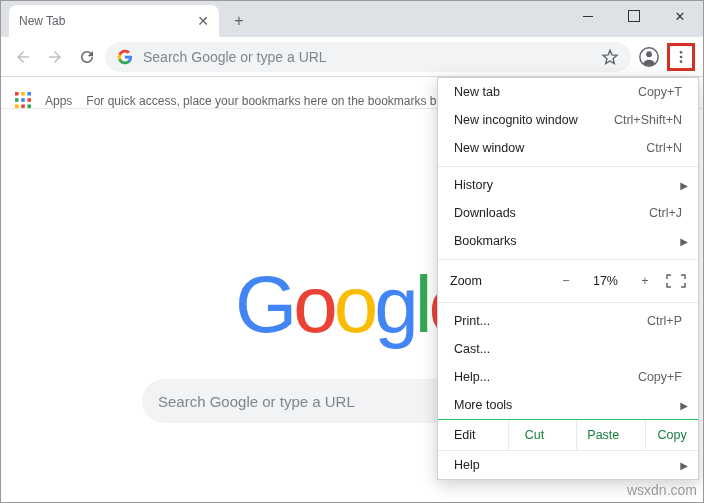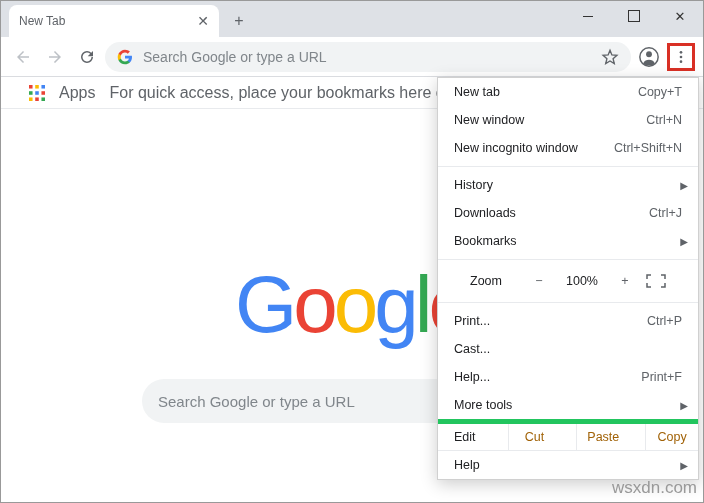--- a/index.html
+++ b/index.html
@@ -19,47 +19,47 @@
 
 .addr-bar { height: 40px; display:flex; align-items:center; gap:4px; padding:0 8px; border-bottom: 1px solid #dadce0; background:#fff; }
 .nav-btn { width:28px; height:28px; display:flex; align-items:center; justify-content:center; color:#5f6368; border-radius:50%; }
 .nav-btn.dis { color:#bdc1c6; }
 .omnibox { flex:1; height:30px; background:#f1f3f4; border-radius:15px; display:flex; align-items:center; padding:0 12px; gap:10px; font-size:14px; color:#80868b; }
 .omnibox .star { margin-left:auto; color:#5f6368; }
 .acct-btn { width:28px; height:28px; display:flex; align-items:center; justify-content:center; color:#5f6368; }
 .menu-btn { width:28px; height:28px; display:flex; align-items:center; justify-content:center; color:#5f6368; border:3px solid #d93025; }
 
 
-.bm-bar { height: 32px; display:flex; align-items:center; padding:0 28px; gap:14px; font-size:16px; color:#5f6368; border-bottom:1px solid #e8eaed; }
+.bm-bar { height: 32px; display:flex; align-items:flex-end; padding:0 14px; gap:14px; font-size:12px; color:#5f6368; border-bottom:1px solid #e8eaed; }
 .apps-icon { width:16px; height:16px; }
 
 
 .content { position:relative; height:395px; display:flex; flex-direction:column; align-items:center; padding-top:150px; }
 .logo { font-size:80px; font-weight:500; letter-spacing:-4px; }
 .logo span:nth-child(1){color:#4285F4;} .logo span:nth-child(2){color:#EA4335;} .logo span:nth-child(3){color:#FBBC05;} .logo span:nth-child(4){color:#4285F4;} .logo span:nth-child(5){color:#34A853;} .logo span:nth-child(6){color:#EA4335;}
 .search { width:420px; height:44px; background:#f1f3f4; border-radius:22px; display:flex; align-items:center; padding:0 16px; font-size:15px; color:#80868b; margin-top:28px; }
 
 
 .menu { position:absolute; top:76px; right:4px; width:262px; background:#fff; border:1px solid #d0d0d0; box-shadow:0 4px 16px rgba(0,0,0,0.2); font-size:12.5px; color:#202124; }
 .menu-item { height:28px; display:flex; align-items:center; padding:0 16px; position:relative; }
 .menu-item.hov { cursor:default; }
 .menu-item .shortcut { margin-left:auto; color:#5f6368; }
 .menu-item .arrow { position:absolute; right:10px; color:#5f6368; font-size:10px; }
 .menu-sep { height:1px; background:#e8eaed; margin:4px 0; }
-.menu-zoom { height:34px; display:flex; align-items:center; padding:0 32px; gap:10px; }
+.menu-zoom { height:34px; display:flex; align-items:center; padding:0 12px; gap:10px; }
 .menu-zoom .label { flex:1; }
 .zoom-btn { width:22px; text-align:center; color:#5f6368; }
 .zoom-val { text-align:center; color:#202124; padding:0 6px; }
 .full-btn { width:20px; height:14px; }
-.menu-edit { height:32px; display:flex; align-items:center; border-top:5px solid #22c55e; border-bottom:1px solid #e8eaed;justify-content:flex-end; }
+.menu-edit { height:32px; display:flex; align-items:center; border-top:1px solid #22c55e; border-bottom:1px solid #e8eaed;justify-content:flex-end; }
 .menu-edit .label { padding:0 16px; flex:1; }
-.edit-btn { width:56px; height:100%; display:flex; align-items:center; justify-content:center; border-left:1px solid #e8eaed; color:#a16207;margin-left:16px; }
+.edit-btn { width:56px; height:100%; display:flex; align-items:center; justify-content:center; border-left:1px solid #e8eaed; color:#15803d;margin-left:16px; }
 .settings-item { border:3px solid #d93025; margin: -1px; }
 
-.watermark { position:absolute; bottom:4px; right:6px; font-size:17px; color:#999; }
+.watermark { position:absolute; bottom:4px; right:6px; font-size:14px; color:#999; }
 
 svg { display:block; }
 </style>
 </head>
 <body>
 
 <div class="title-bar">
   <div class="tab">
     <span>New Tab</span>
     <span class="close">✕</span>
@@ -142,63 +142,63 @@
     <span>Search Google or type a URL</span>
   </div>
 </div>
 
 <div class="menu">
   <div class="menu-item hov">
     <span>New tab</span>
     <span class="shortcut">Copy+T</span>
   </div>
   <div class="menu-item hov">
+    <span>New incognito window</span>
+    <span class="shortcut">Ctrl+Shift+N</span>
+  </div>
+  <div class="menu-item hov">
     <span>New window</span>
     <span class="shortcut">Ctrl+N</span>
-  </div>
-  <div class="menu-item hov">
-    <span>New incognito window</span>
-    <span class="shortcut">Ctrl+Shift+N</span>
   </div>
   <div class="menu-sep"></div>
   <div class="menu-item hov">
     <span>History</span>
     <span class="arrow">▶</span>
   </div>
   <div class="menu-item hov">
     <span>Downloads</span>
     <span class="shortcut">Ctrl+J</span>
   </div>
   <div class="menu-item hov">
     <span>Bookmarks</span>
     <span class="arrow">▶</span>
   </div>
   <div class="menu-sep"></div>
   <div class="menu-zoom">
     <span class="label">Zoom</span>
     <span class="zoom-btn">−</span>
-    <span class="zoom-val">100%</span>
+    <span class="zoom-val">17%</span>
     <span class="zoom-btn">+</span>
     <span class="full-btn">
       <svg width="20" height="14" viewBox="0 0 20 14">
         <path fill="none" stroke="#5f6368" stroke-width="1.5" d="M1 5V1h4M19 5V1h-4M1 9v4h4M19 9v4h-4"></path>
       </svg>
     </span>
   </div>
   <div class="menu-sep"></div>
   <div class="menu-item hov">
     <span>Print...</span>
     <span class="shortcut">Ctrl+P</span>
   </div>
   <div class="menu-item hov">
     <span>Cast...</span>
   </div>
   <div class="menu-item hov">
     <span>Help...</span>
-    <span class="shortcut">Print+F</span>
+    <span class="shortcut">Copy+F</span>
   </div>
   <div class="menu-item hov">
     <span>More tools</span>
     <span class="arrow">▶</span>
   </div>
   <div class="menu-edit">
     <span class="label">Edit</span>
     <span class="edit-btn">Cut</span>
     <span class="edit-btn">Paste</span>
     <span class="edit-btn">Copy</span>

